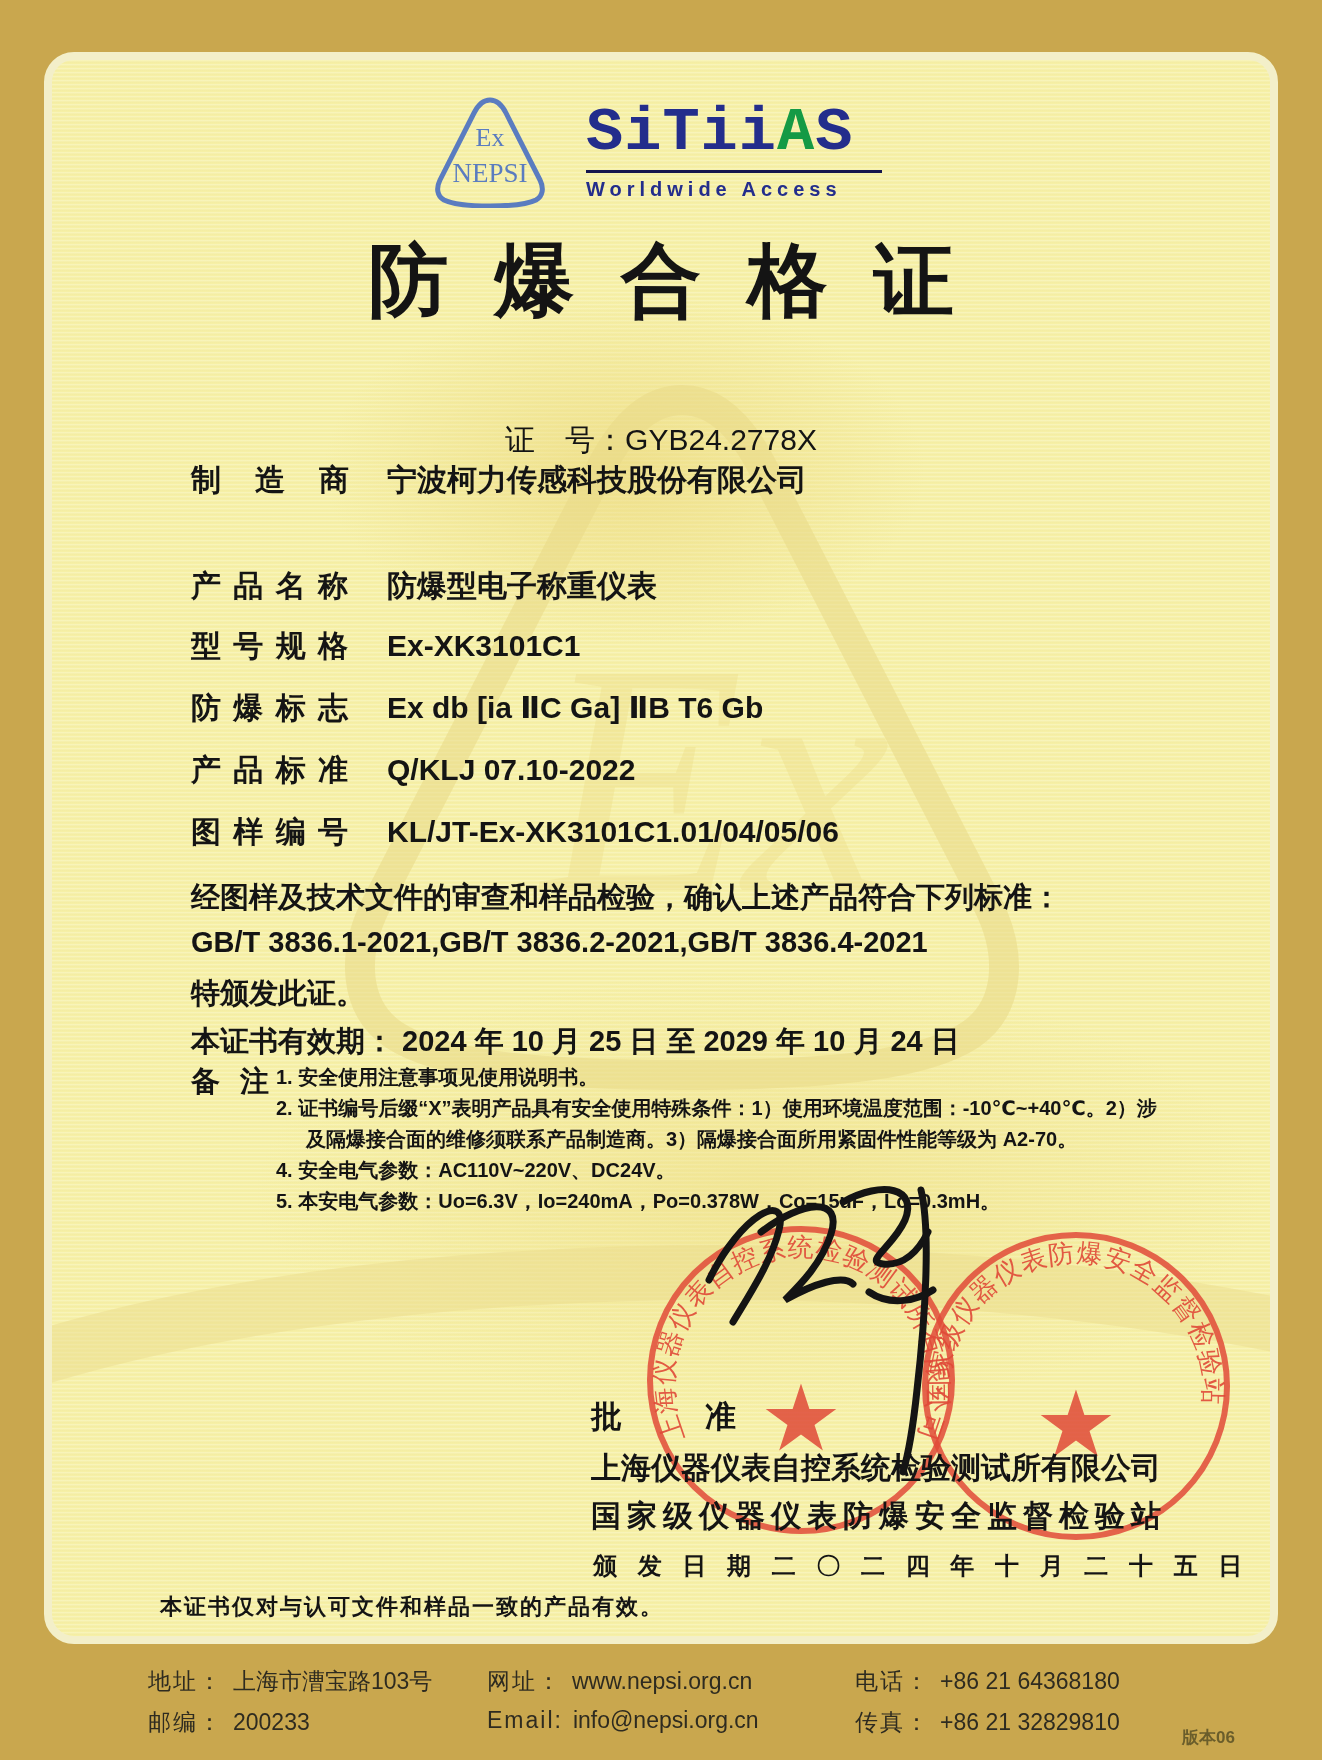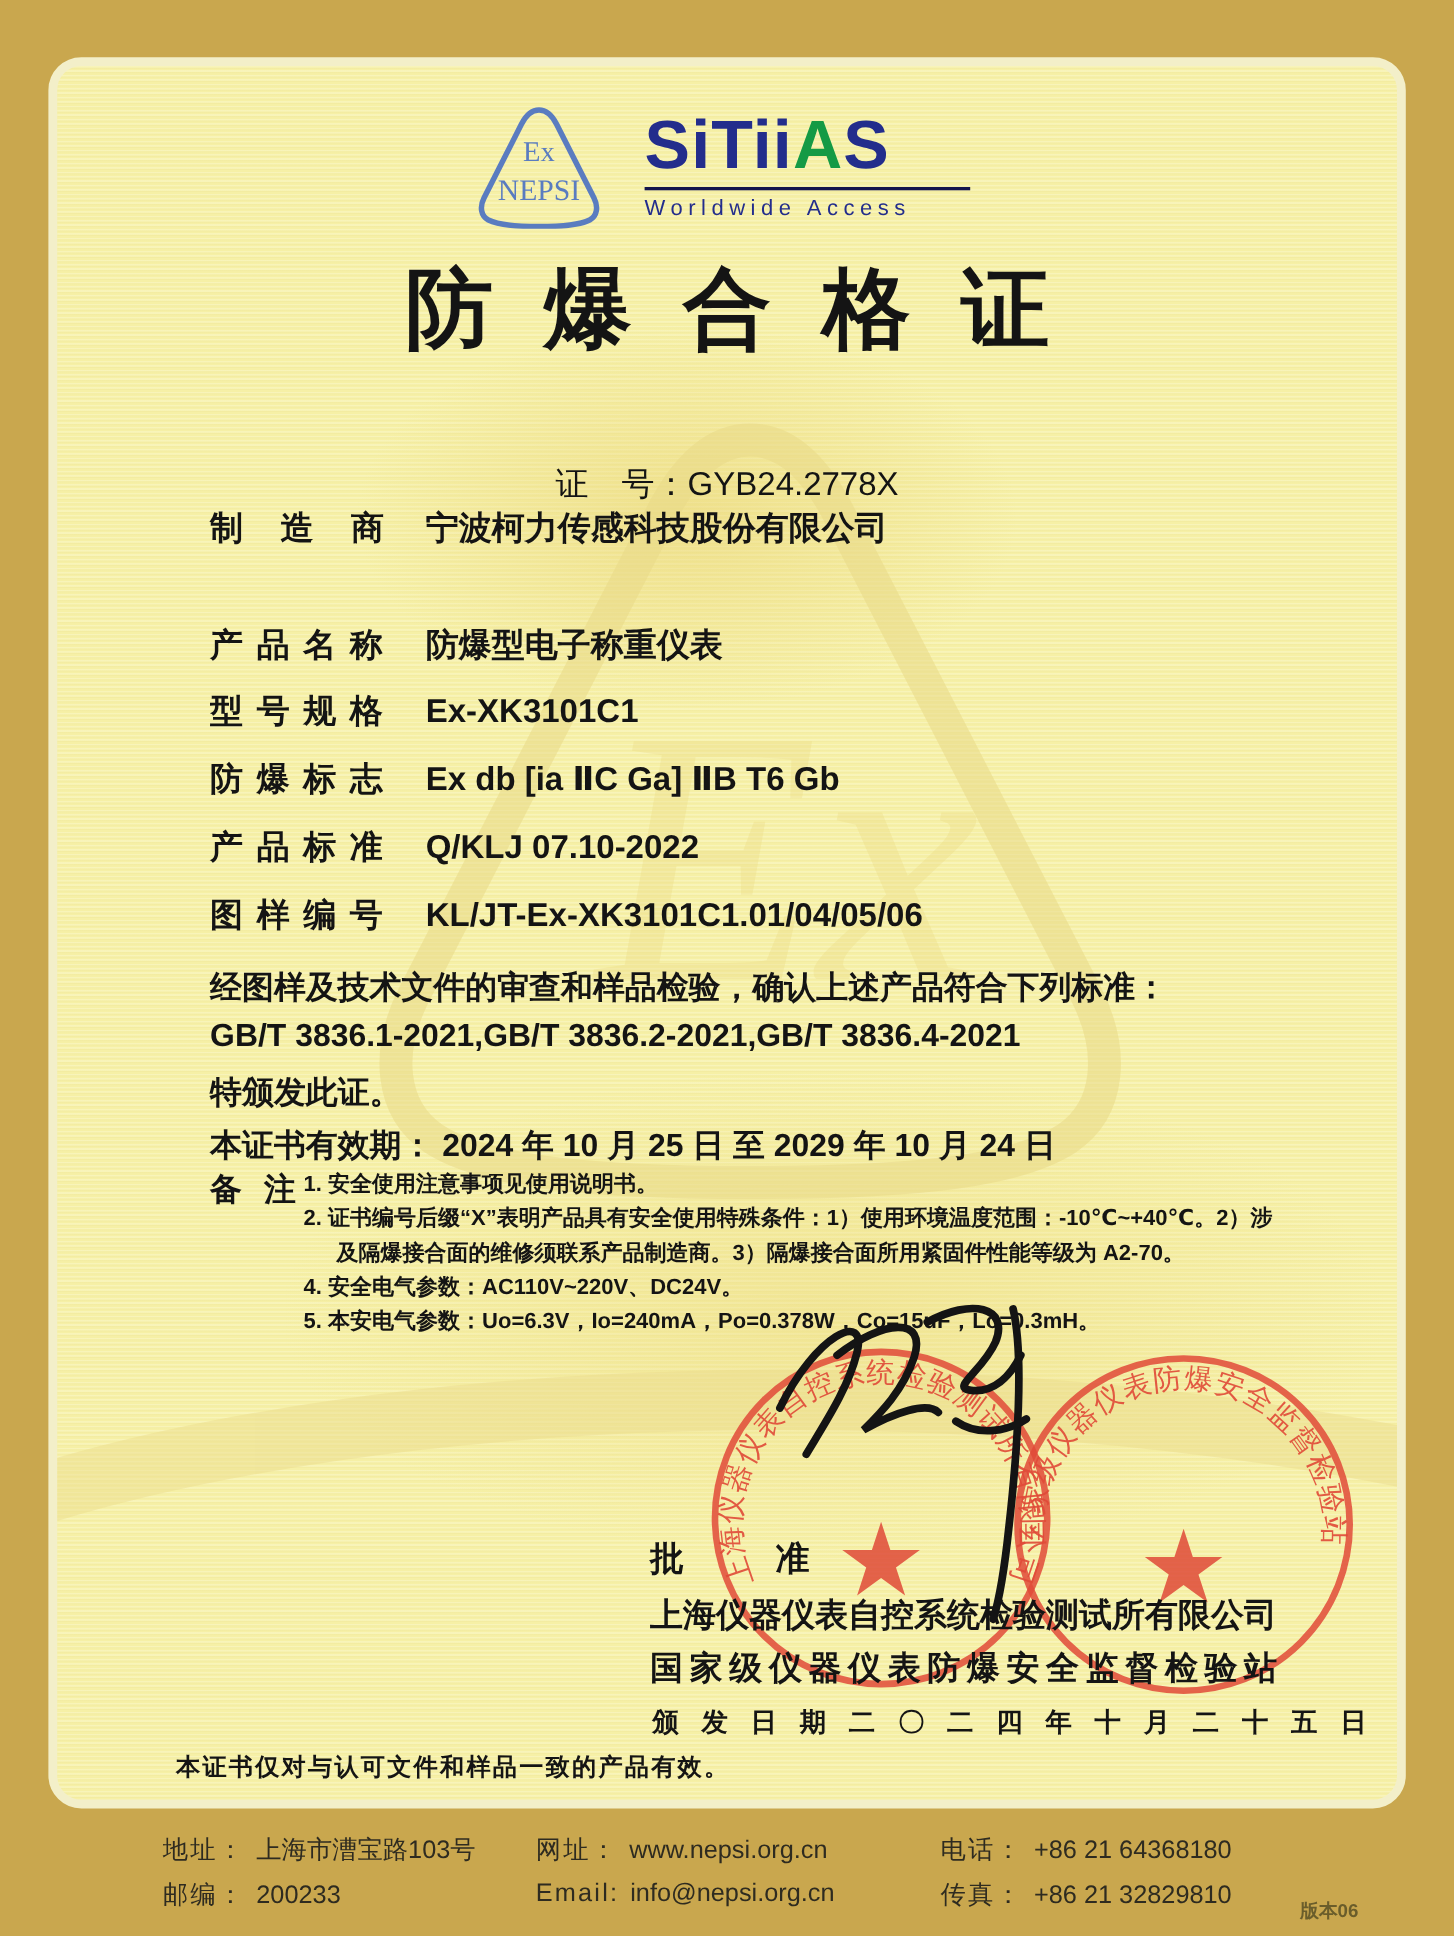--- a/index.html
+++ b/index.html
@@ -18,25 +18,25 @@
       repeating-linear-gradient(180deg, rgba(255,255,243,.25) 0 1px, rgba(213,196,112,.10) 2px, rgba(255,255,243,0) 3px, rgba(255,255,243,0) 4px),
       #f6f0a6;
     overflow:hidden;
   }
   .wm { position:absolute; left:230px; top:270px; width:800px; height:880px; opacity:.55; pointer-events:none; }
   .wm2 { position:absolute; left:0; top:1060px; width:1234px; height:320px; opacity:.5; pointer-events:none; }
 
   
   .nepsi { position:absolute; left:379px; top:34px; width:118px; height:114px; }
   .brand { position:absolute; left:534px; top:42px; width:296px; }
-  .brand-word { font-weight:bold; font-size:62px; letter-spacing:1px; line-height:1; font-style:normal; }
+  .brand-word { font-weight:bold; font-size:62px; letter-spacing:1px; line-height:1; font-style:normal;font-family:Liberation Mono, monospace; }
   .navy { color:#232d8c; } .green { color:#149a45; }
   .brand-tagline {
     margin-top:6px; border-top:3px solid #15154d; padding-top:5px;
-    color:#232d8c; font-weight:normal; font-size:20px; letter-spacing:5px; white-space:nowrap;
+    color:#232d8c; font-weight:bold; font-size:20px; letter-spacing:5px; white-space:nowrap;
   }
 
   .cert-title {
     position:absolute; left:0; top:168px; width:100%; text-align:center;
     font-size:80px; font-weight:900; color:#141414; letter-spacing:.58em; text-indent:.58em;
   }
   .cert-no {
     position:absolute; left:0; top:360px; width:100%; text-align:center;
     font-size:30px; font-weight:normal; color:#141414;
   }

